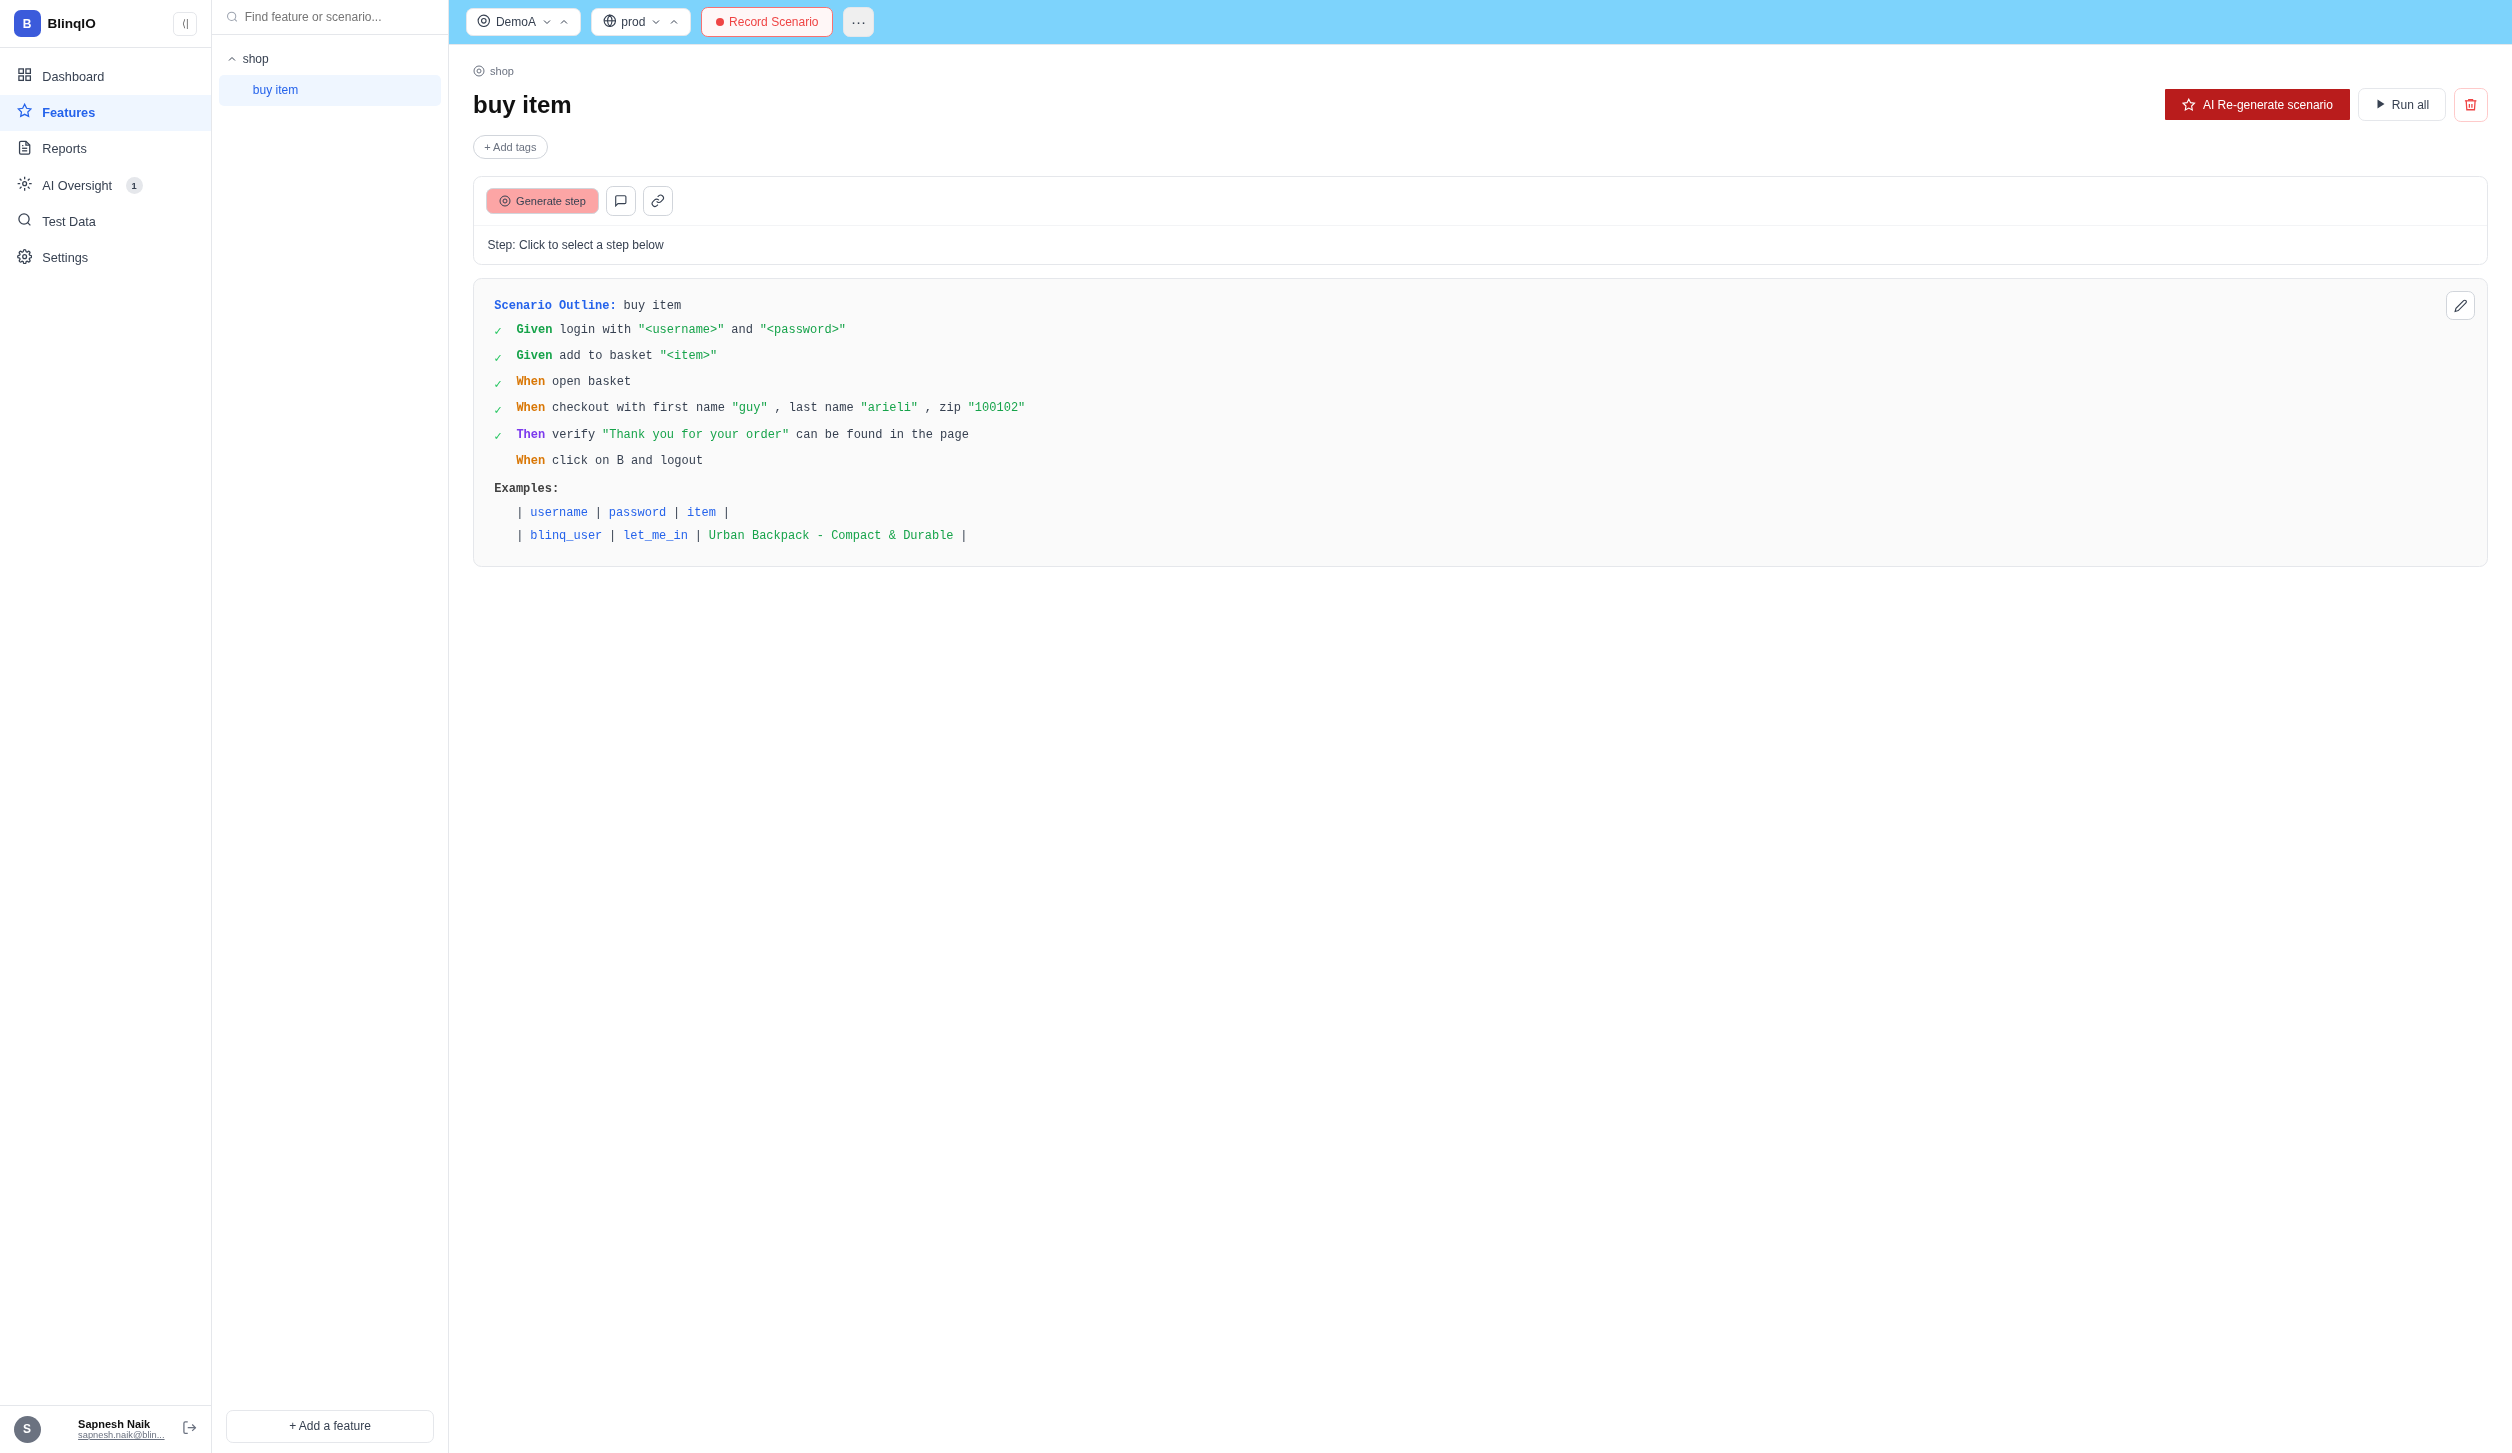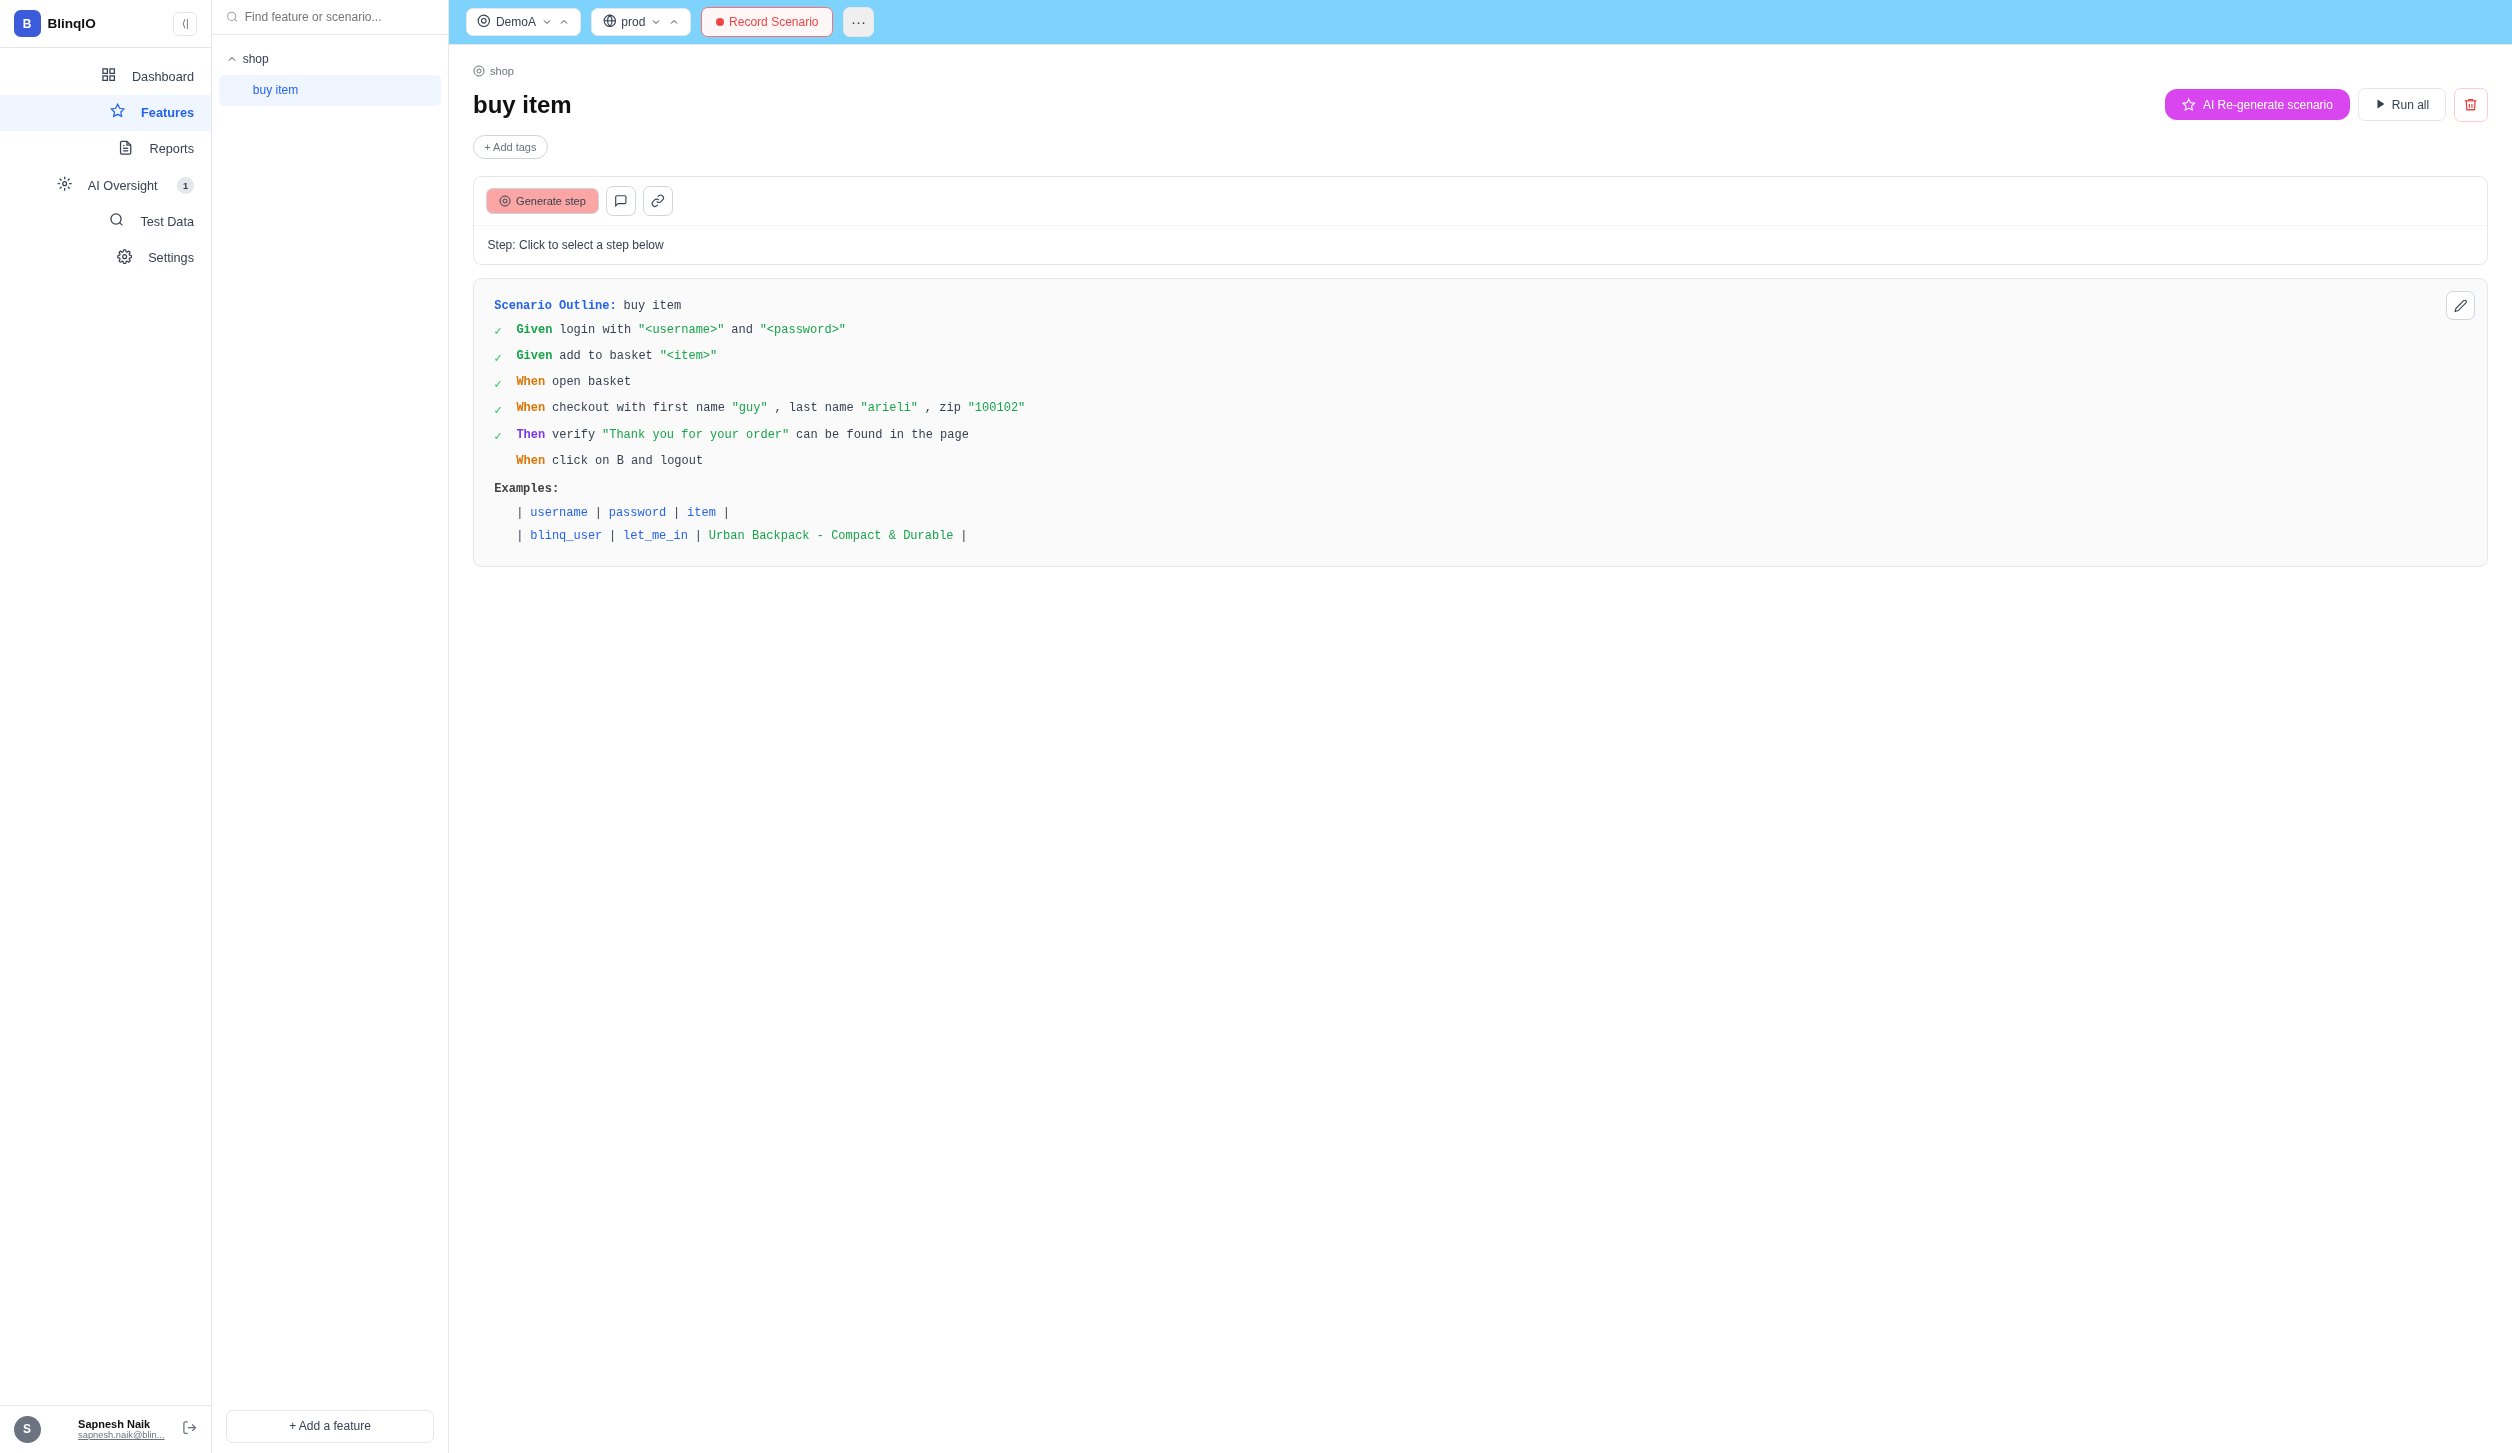--- a/index.html
+++ b/index.html
@@ -36,26 +36,25 @@
     .logo-text { font-weight: 700; font-size: 13.6px; color: #111; text-align: right; }
     .collapse-btn {
       width: 24px; height: 24px;
       border: 0.8px solid #e5e7eb;
       border-radius: 5.1px;
       display: flex; align-items: center; justify-content: center;
       cursor: pointer; background: #fff; color: #666; font-size: 10.2px;
     }
     .nav-items { padding: 10.2px 0; flex: 1; }
     .nav-item {
-      display: flex; align-items: center; gap: 16px;
+      display: flex; align-items: center; gap: 10px;
       padding: 8.5px 17px;
       cursor: pointer; color: #374151; font-size: 12.7px;
       border-radius: 0;
       position: relative;
-      justify-content: flex-end;
     }
     .nav-item.active { background: #eff6ff; color: #2563eb; font-weight: 600; }
     .nav-item .nav-icon { font-size: 15.3px; color: inherit; }
     .nav-badge {
       background: #e5e7eb;
       color: #374151;
       border-radius: 50%;
       width: 17px; height: 17px;
       display: flex; align-items: center; justify-content: center;
       font-size: 9.3px; font-weight: 600; margin-left: 3.4px;
@@ -159,22 +158,22 @@
     }
     .page-title-row {
       display: flex; align-items: center; justify-content: space-between;
       margin-bottom: 13.6px;
     }
     .page-title { font-size: 24px; font-weight: 700; color: #111; }
     .page-actions { display: flex; align-items: center; gap: 8.5px; }
     .regen-btn {
       display: flex; align-items: center; gap: 6.8px;
       padding: 8.5px 17px;
-      background: #d946ef; color: white;
-      border: none; border-radius: 12px;
+      background: #b91c1c; color: white;
+      border: none; border-radius: 1px;
       font-size: 12px; font-weight: 500; cursor: pointer;
     }
     .run-all-btn {
       display: flex; align-items: flex-start; gap: 5.1px;
       padding: 8.5px 15.3px;
       border: 0.8px solid #e5e7eb; border-radius: 6.8px;
       background: #fff; color: #374151;
       font-size: 12px; font-weight: 500; cursor: pointer;
     }
     .delete-btn {

